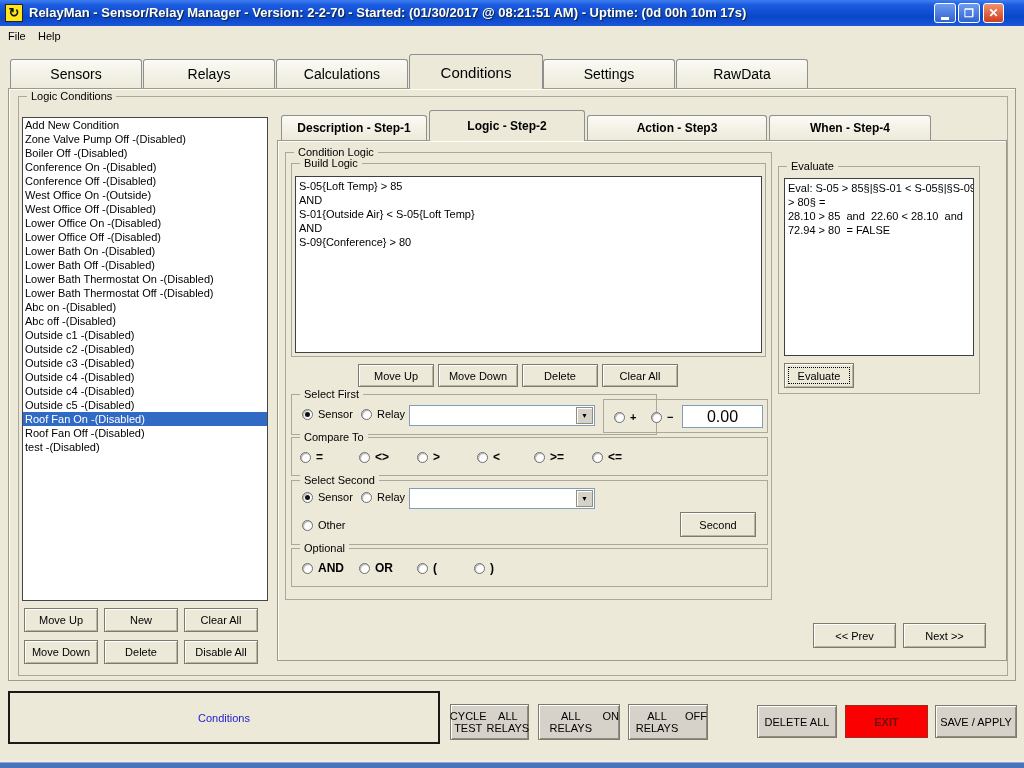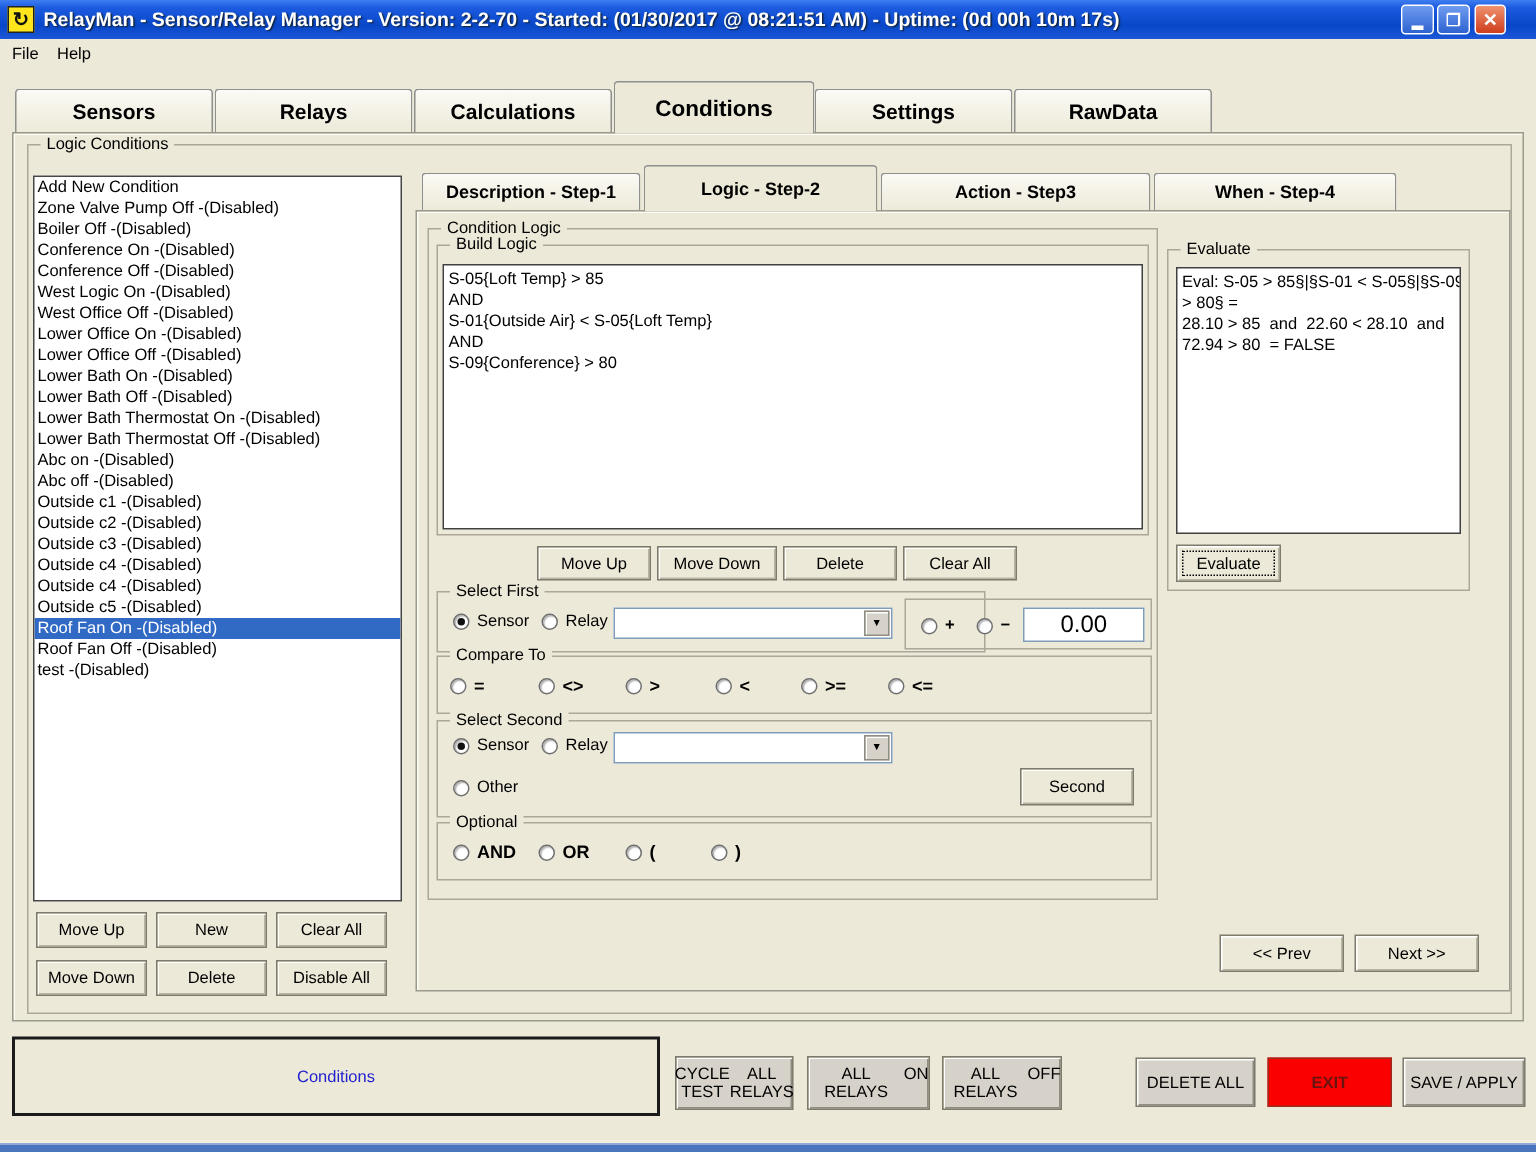--- a/index.html
+++ b/index.html
@@ -22,21 +22,21 @@
   #btn-min span { display:block; width:8px; height:3px; background:#fff; margin-top:10px; }
 
   
   #menubar { position:absolute; left:0; top:26px; width:1024px; height:20px; background:#ECE9D8; }
   .menu-item { position:absolute; top:0; height:20px; line-height:20px; font-size:11px; padding:0 6px; color:#000; }
   #menu-file { left:2px; } #menu-help { left:32px; }
 
   
   .mtab { position:absolute; border:1px solid #8E8F8F; border-bottom:none; border-radius:3px 3px 0 0;
     background:linear-gradient(#FBFAF4,#EDEADA); display:flex; align-items:center; justify-content:center;
-    font-size:14px; font-weight:700; color:#000; top:59px; height:29px; width:132px; }
+    font-size:14px; font-weight:400; color:#000; top:59px; height:29px; width:132px; }
   .mtab.active { top:54px; height:35px; background:#ECE9D8; z-index:6; font-size:15px; }
   #tab-panel { position:absolute; left:8px; top:88px; width:1008px; height:593px; border:1px solid #9B9A8E;
     background:#ECE9D8; box-shadow:inset 1px 1px 0 #fdfcf5; }
 
   
   .group { position:absolute; border:1px solid #ACA899; }
   .glabel { position:absolute; top:-7px; left:8px; background:#ECE9D8; padding:0 4px; font-size:11px; color:#000; white-space:nowrap; }
 
   
   #cond-list { position:absolute; left:22px; top:117px; width:246px; height:484px; background:#fff;
@@ -120,21 +120,21 @@
     <span class="glabel">Logic Conditions</span>
   </div>
 
   <div id="cond-list">
 
   <div class="list-item">Add New Condition</div>
       <div class="list-item">Zone Valve Pump Off -(Disabled)</div>
       <div class="list-item">Boiler Off -(Disabled)</div>
       <div class="list-item">Conference On -(Disabled)</div>
       <div class="list-item">Conference Off -(Disabled)</div>
-      <div class="list-item">West Logic On -(Disabled)</div>
+      <div class="list-item">West Office On -(Outside)</div>
       <div class="list-item">West Office Off -(Disabled)</div>
       <div class="list-item">Lower Office On -(Disabled)</div>
       <div class="list-item">Lower Office Off -(Disabled)</div>
       <div class="list-item">Lower Bath On -(Disabled)</div>
       <div class="list-item">Lower Bath Off -(Disabled)</div>
       <div class="list-item">Lower Bath Thermostat On -(Disabled)</div>
       <div class="list-item">Lower Bath Thermostat Off -(Disabled)</div>
       <div class="list-item">Abc on -(Disabled)</div>
       <div class="list-item">Abc off -(Disabled)</div>
       <div class="list-item">Outside c1 -(Disabled)</div>

